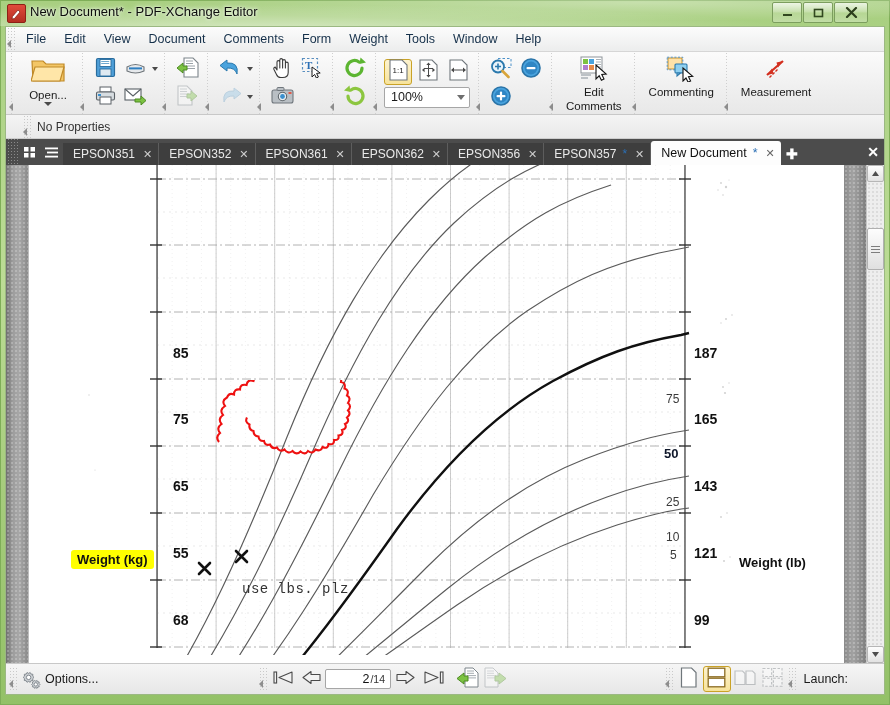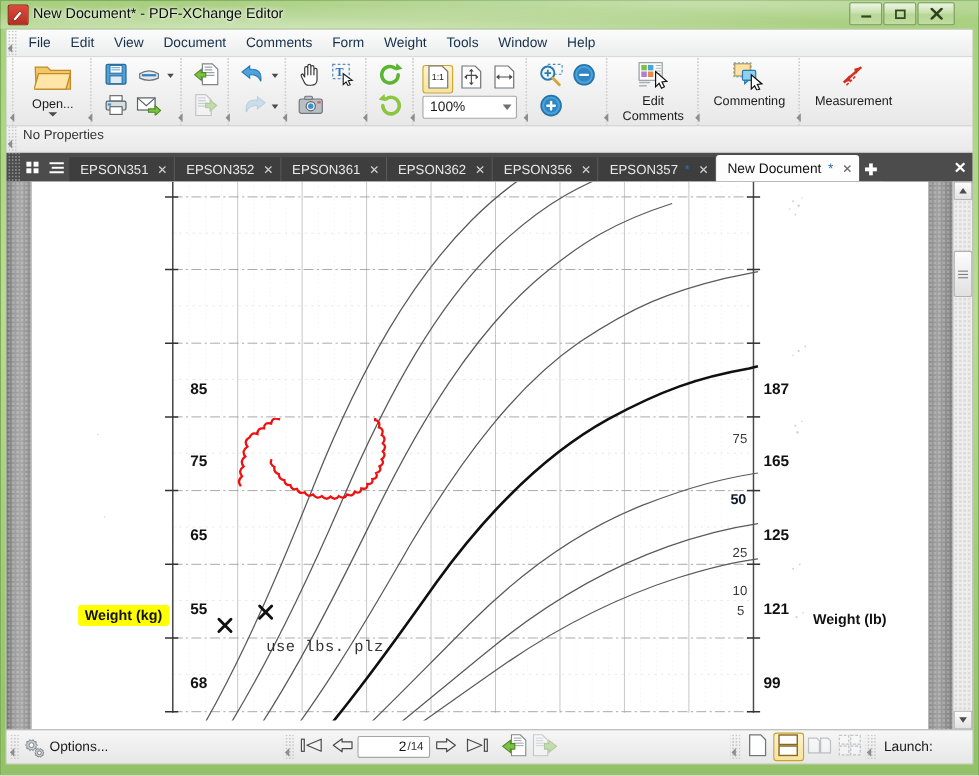--- a/index.html
+++ b/index.html
@@ -138,21 +138,21 @@
     display:flex;flex-direction:column;align-items:center;justify-content:flex-start;
     padding:4px 6px 0;cursor:default;
   }
   .tb-wide .lbl{font-size:11.5px;text-align:center;line-height:12.5px;margin-top:1px;}
 
   
   .propbar{
     height:23px;flex:0 0 23px;
     background:linear-gradient(180deg,#f4f4f4,#e9e9e9);
     border-bottom:1px solid #cdcdcd;
-    display:flex;
+    display:flex;align-items:center;padding-left:16px;
   }
   .propbar .txt{font-size:12px;color:#333;padding-left:4px;}
 
   
   .tabbar{
     height:26px;flex:0 0 26px;
     background:#4c4c4c;
     display:flex;align-items:flex-end;
     position:relative;overflow:hidden;
   }
@@ -818,21 +818,21 @@
           </svg>
 
           <div class="axis-lbl" style="left:144px;top:180px;">85</div>
           <div class="axis-lbl" style="left:144px;top:246px;">75</div>
           <div class="axis-lbl" style="left:144px;top:313px;">65</div>
           <div class="axis-lbl" style="left:144px;top:380px;">55</div>
           <div class="axis-lbl" style="left:144px;top:447px;">68</div>
 
           <div class="axis-lbl" style="left:665px;top:180px;">187</div>
           <div class="axis-lbl" style="left:665px;top:246px;">165</div>
-          <div class="axis-lbl" style="left:665px;top:313px;">125</div>
+          <div class="axis-lbl" style="left:665px;top:313px;">143</div>
           <div class="axis-lbl" style="left:665px;top:380px;">121</div>
           <div class="axis-lbl" style="left:665px;top:447px;">99</div>
 
           <div class="pct-lbl" style="left:637px;top:227px;">75</div>
           <div class="pct-lbl" style="left:635px;top:281px;font-weight:bold;font-size:13px;color:#0f172a;">50</div>
           <div class="pct-lbl" style="left:637px;top:330px;">25</div>
           <div class="pct-lbl" style="left:637px;top:365px;">10</div>
           <div class="pct-lbl" style="left:641px;top:383px;">5</div>
 
           <div class="axis-title" style="left:710px;top:390px;">Weight (lb)</div>

